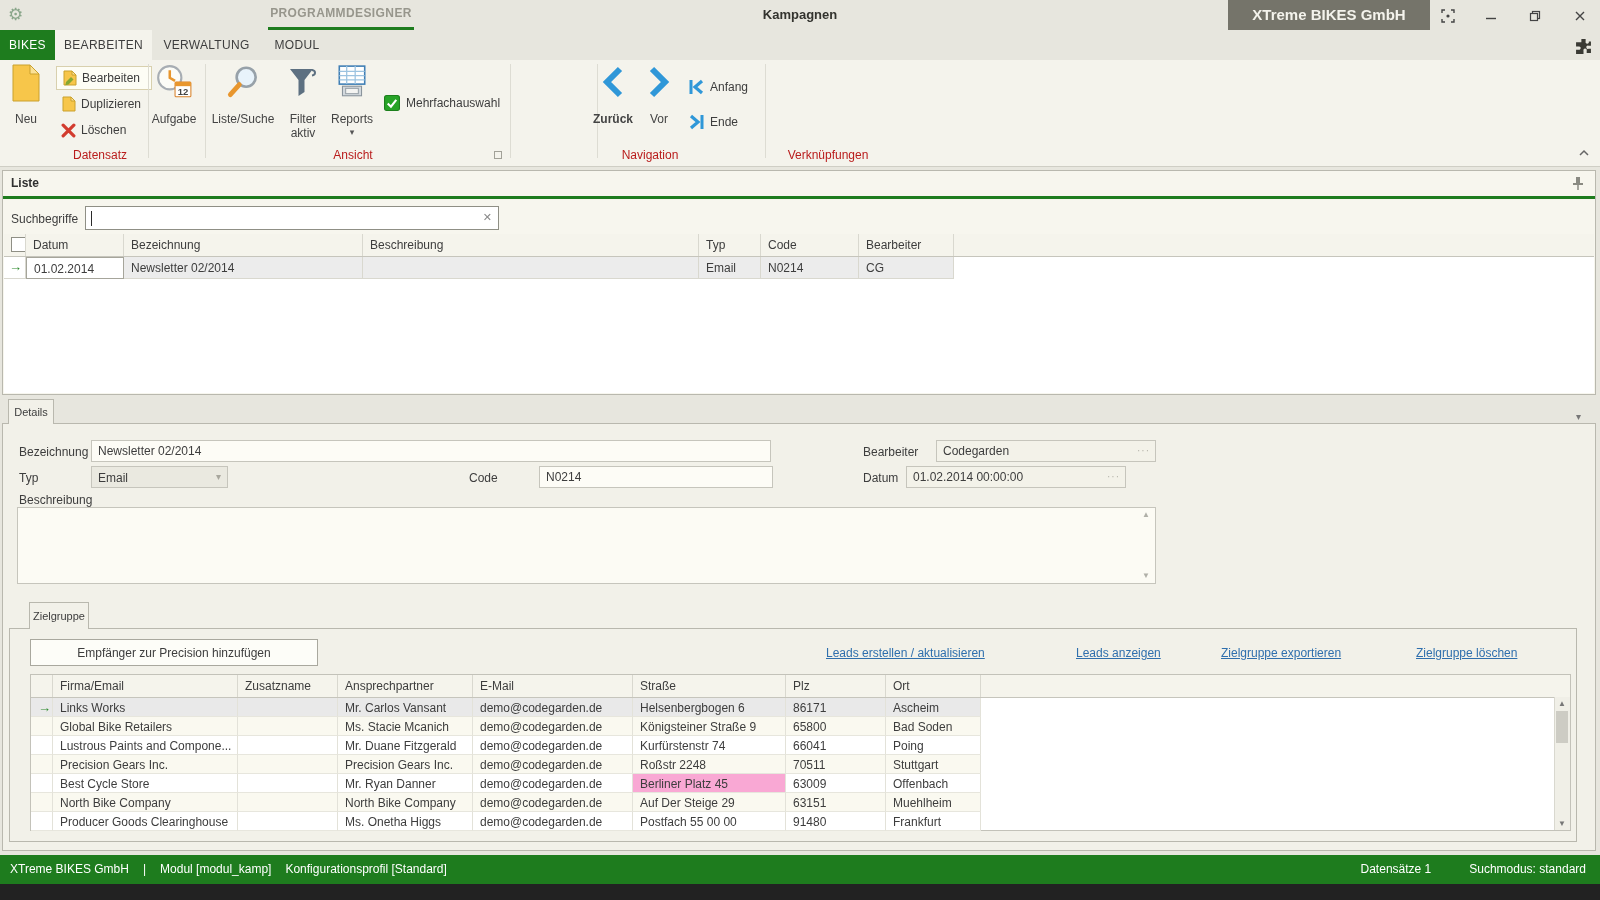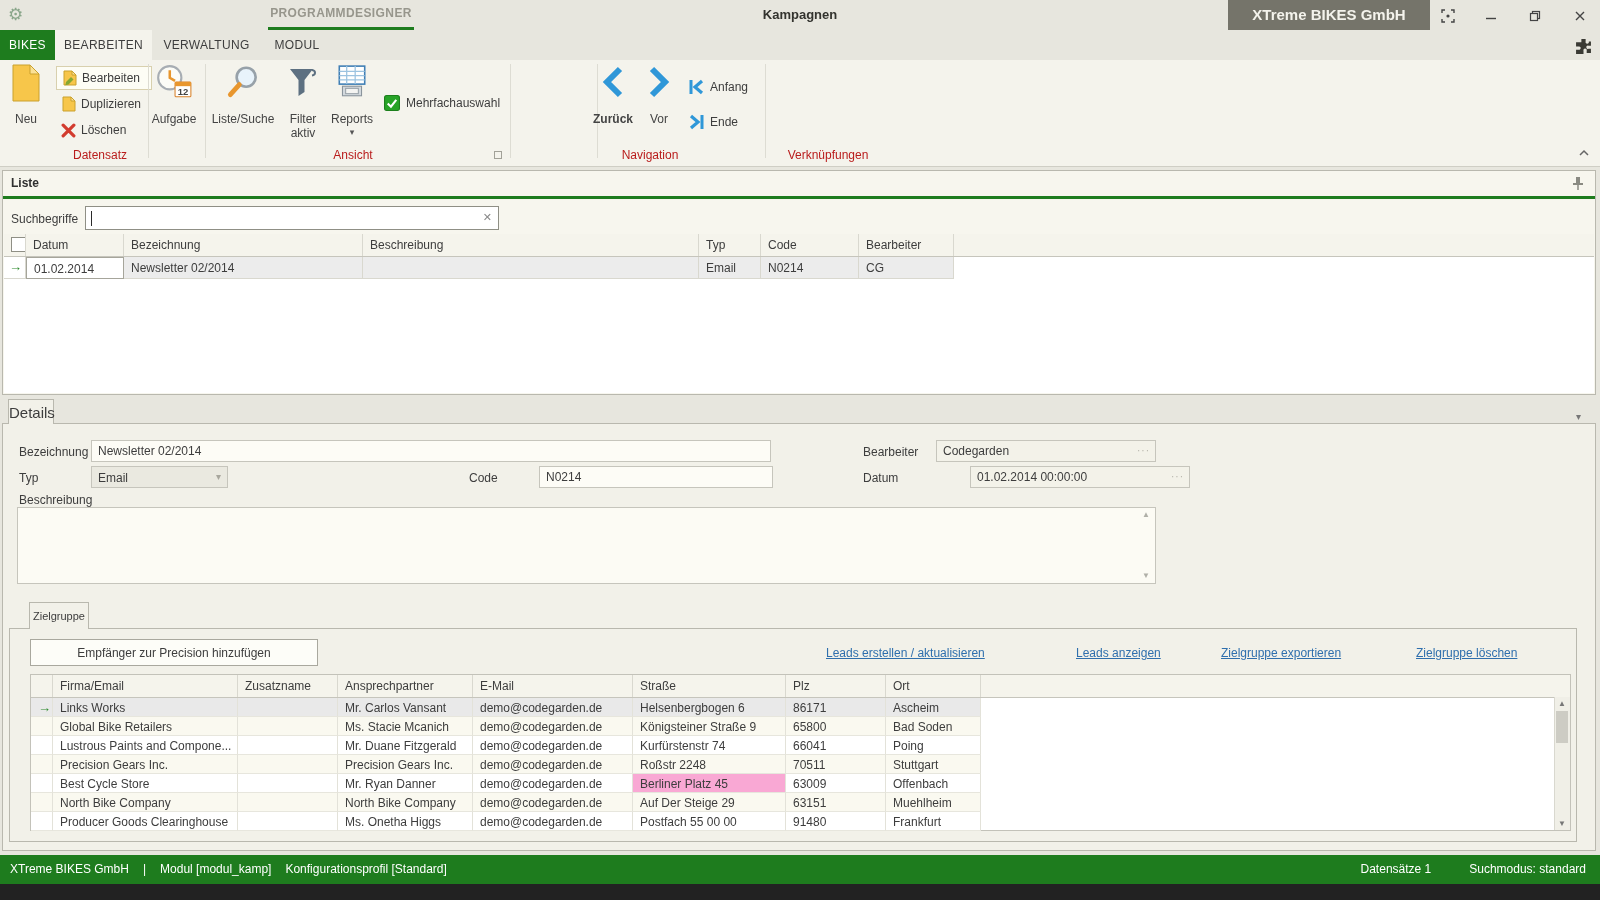--- a/index.html
+++ b/index.html
@@ -58,21 +58,21 @@
   .lrow{display:flex;height:22px;}
   .c{box-sizing:border-box;border-right:1px solid #d9d8cf;border-bottom:1px solid #d9d8cf;
      padding:4px 0 0 7px;overflow:hidden;white-space:nowrap;background:#ececec;}
   .c.marker{background:#fff;border-bottom:1px solid #d9d8cf;padding-left:5px;padding-top:3px;}
   .c.editcell{background:#fff;border:1px solid #a6a59b;}
   .rowarrow{color:#2e8b2e;font-weight:bold;font-size:13px;line-height:13px;}
   .cbox{width:13px;height:13px;border:1px solid #8f8f85;background:#fff;margin-top:-1px;}
 
   
   .detailstab{position:absolute;left:8px;top:399px;width:46px;height:25px;background:#f2f1e9;border:1px solid #b9b8ae;
-              border-bottom:none;z-index:3;text-align:center;line-height:25px;font-size:15px;box-sizing:border-box;}
+              border-bottom:none;z-index:3;text-align:center;line-height:25px;font-size:11px;box-sizing:border-box;}
   .detailspanel{position:absolute;left:2px;top:423px;width:1594px;height:428px;background:#f2f1e9;
                 border:1px solid #b9b8ae;box-sizing:border-box;z-index:2;}
   .dcaret{position:absolute;right:14px;top:-12px;color:#777;font-size:10px;}
   .flabel{position:absolute;font-size:12px;color:#3d3d3d;}
   .finput{position:absolute;height:22px;border:1px solid #c6c5bc;background:#fdfcf6;box-sizing:border-box;}
   .finput input{width:100%;height:100%;border:none;outline:none;background:transparent;padding:0 6px;box-sizing:border-box;
                 font:12px "Liberation Sans",sans-serif;color:#3d3d3d;}
   .finput.gray{background:#f3f2e9;}
   .dots{position:absolute;right:5px;top:4px;color:#b5b4aa;font-size:10px;letter-spacing:1px;}
   .fselect{position:absolute;height:22px;border:1px solid #c6c5bc;background:#eae9e0;box-sizing:border-box;
@@ -348,21 +348,21 @@
     <div class="flabel" style="left:16px;top:47px;">Typ</div>
     <div class="fselect" style="left:88px;top:42px;width:137px;">
       <span>Email</span>
       <span class="selcaret">▾</span>
     </div>
     <div class="flabel" style="left:466px;top:47px;">Code</div>
     <div class="finput" style="left:536px;top:42px;width:234px;">
       <input value="N0214" style="">
     </div>
     <div class="flabel" style="left:860px;top:47px;">Datum</div>
-    <div class="finput gray" style="left:967px;top:42px;width:220px;">
+    <div class="finput gray" style="left:903px;top:42px;width:220px;">
       <input value="01.02.2014 00:00:00" style="">
       <span class="dots">···</span>
     </div>
 
     <div class="flabel" style="left:16px;top:69px;">Beschreibung</div>
     <div class="dtextarea">
       <textarea style=""></textarea>
       <span class="tarr" style="top:3px;">▲</span>
       <span class="tarr" style="bottom:3px;">▼</span>
     </div>

